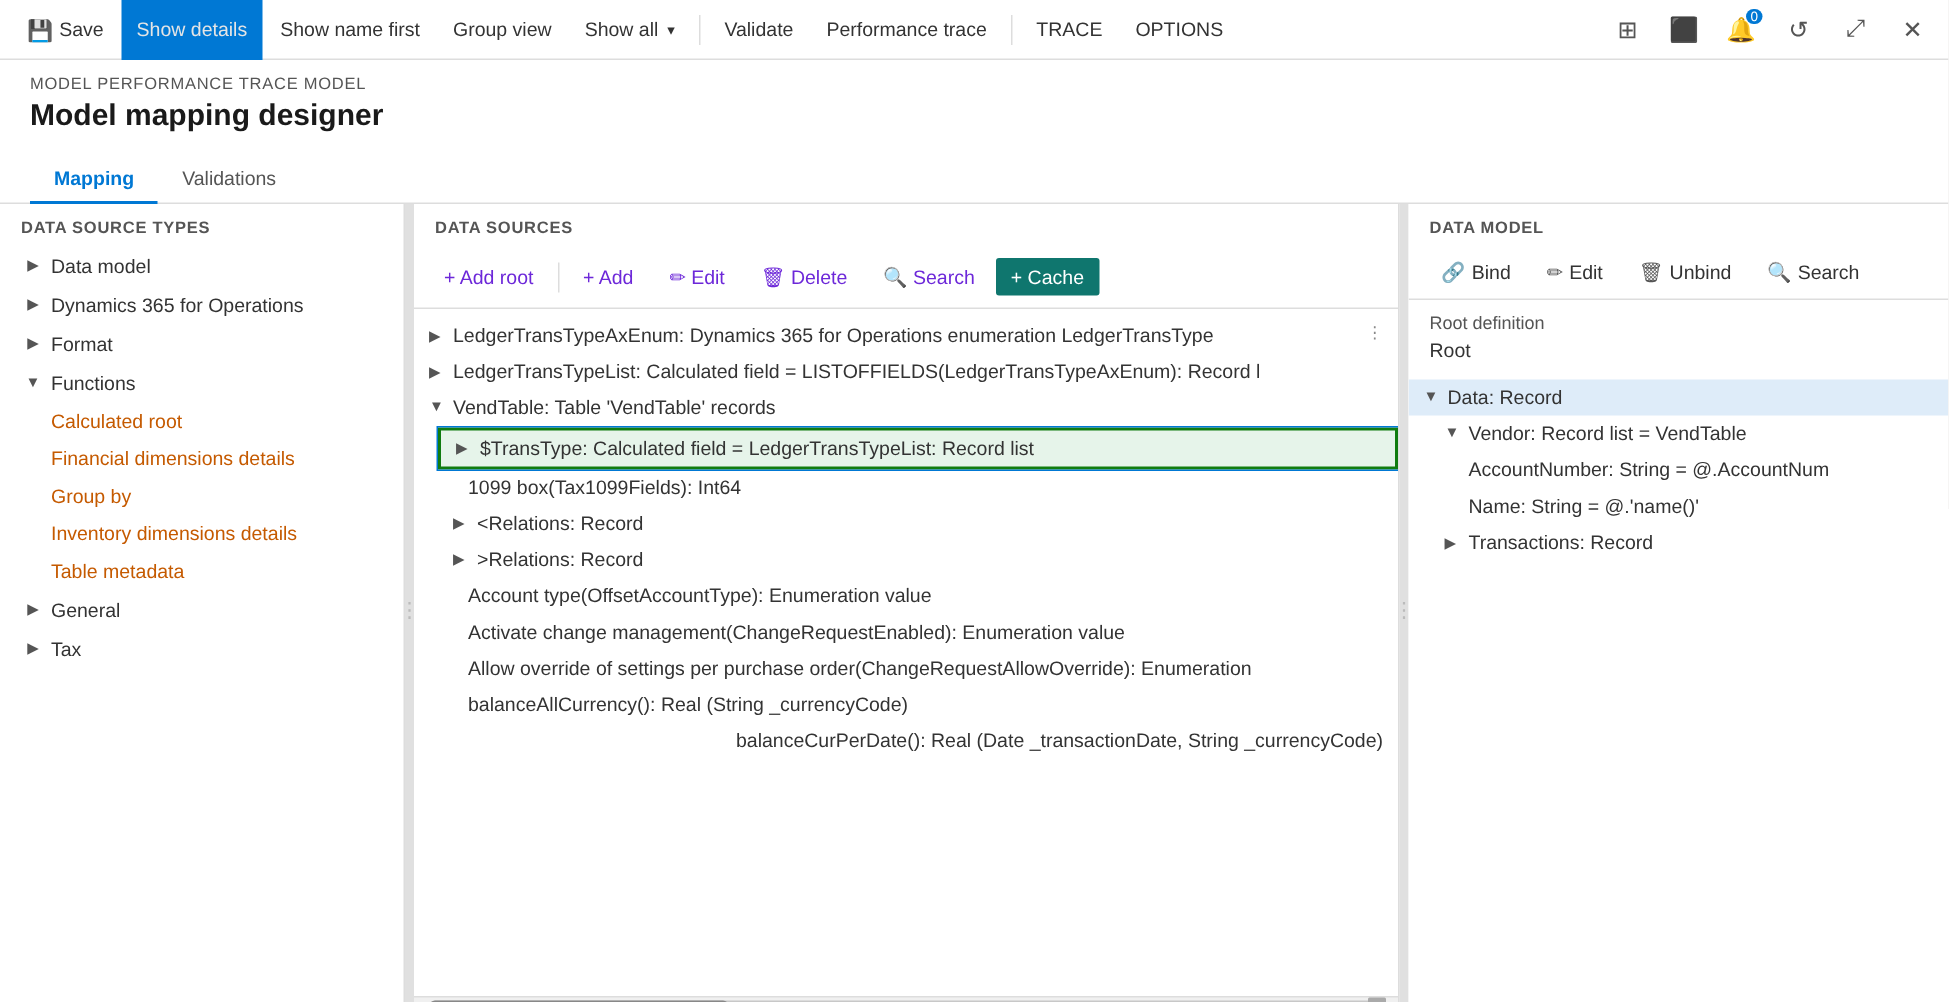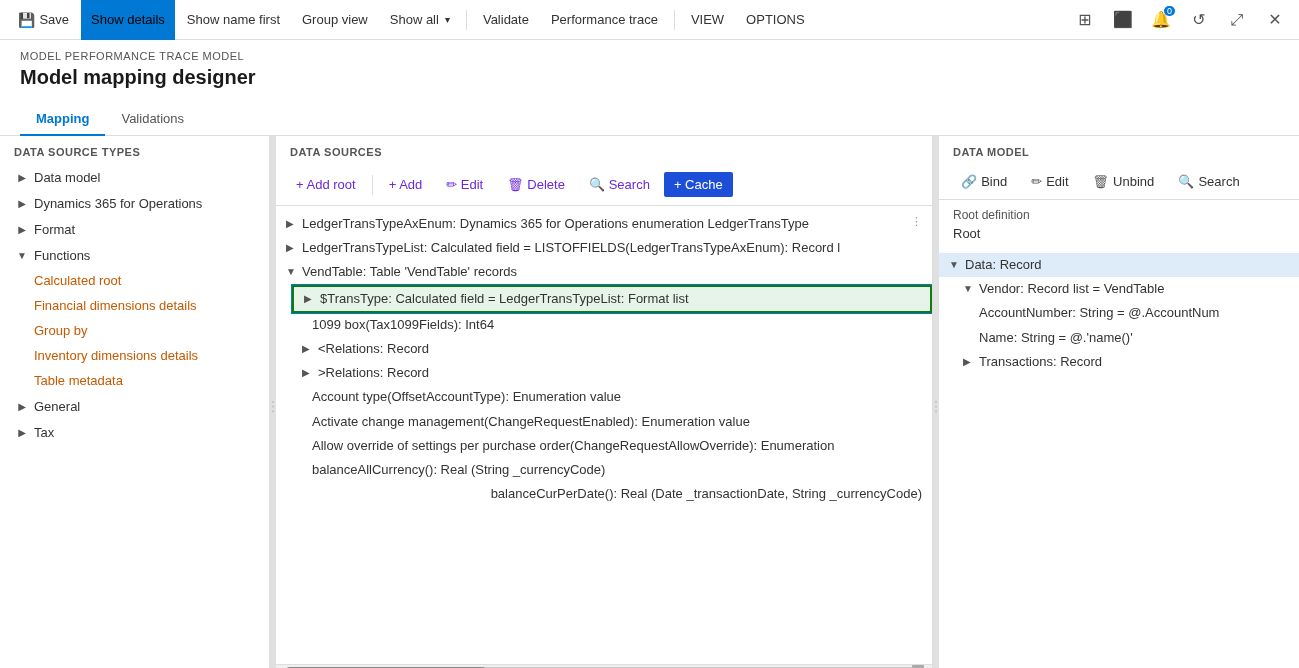--- a/index.html
+++ b/index.html
@@ -9,21 +9,21 @@
     .toolbar {
       display: flex; align-items: center; height: 40px;
       background: #fff; border-bottom: 1px solid #ddd;
       padding: 0 8px; gap: 2px;
     }
     .toolbar-btn {
       display: flex; align-items: center; gap: 4px;
       padding: 6px 10px; cursor: pointer; border: none; background: transparent;
       font-size: 13px; color: #333; height: 40px;
     }
-    .toolbar-btn.active { background: #0078d4; color: #000000; }
+    .toolbar-btn.active { background: #0078d4; color: #e5e5e5; }
     .toolbar-btn .icon { font-size: 14px; }
     .toolbar-sep { width: 1px; background: #ddd; height: 20px; margin: 0 4px; }
     .toolbar-right { margin-left: auto; display: flex; align-items: center; gap: 6px; }
     .toolbar-icon-btn { width: 32px; height: 32px; display: flex; align-items: center; justify-content: center; cursor: pointer; border: none; background: transparent; font-size: 16px; color: #555; }
 
     
     .page-header {
       background: #fff; padding: 10px 20px 0 20px; border-bottom: 1px solid #ddd;
     }
     .breadcrumb { font-size: 11px; color: #555; text-transform: uppercase; letter-spacing: 0.5px; margin-bottom: 4px; }
@@ -70,21 +70,21 @@
     }
     .panel-toolbar {
       display: flex; align-items: center; gap: 4px;
       padding: 8px 10px; border-bottom: 1px solid #ddd; flex-shrink: 0;
     }
     .panel-btn {
       display: flex; align-items: center; gap: 4px; padding: 5px 10px;
       border: none; background: transparent; cursor: pointer; font-size: 13px; color: #6d28d9;
       border-radius: 2px;
     }
-    .panel-btn.primary { background: #1d4ed8; color: #fff; }
+    .panel-btn.primary { background: #0f766e; color: #fff; }
     .panel-btn-sep { width: 1px; background: #ddd; height: 20px; margin: 0 2px; }
 
     .data-tree { overflow-y: auto; flex: 1; padding: 6px 0; }
     .data-item {
       display: flex; align-items: flex-start; padding: 3px 10px 3px 10px;
       cursor: pointer; font-size: 13px; color: #333; min-height: 24px;
     }
     .data-item.selected { background: #cce4f7; outline: 1px solid #0078d4; }
     .data-item .expander { width: 14px; flex-shrink: 0; margin-right: 2px; font-size: 10px; color: #555; display: flex; align-items: center; margin-top: 3px; }
     .data-item-text { flex: 1; line-height: 1.4; }
@@ -153,21 +153,21 @@
   </button>
   <div class="toolbar-sep"></div>
   <button class="toolbar-btn">
     <span>Validate</span>
   </button>
   <button class="toolbar-btn">
     <span>Performance trace</span>
   </button>
   <div class="toolbar-sep"></div>
   <button class="toolbar-btn">
-    <span>VIEW</span>
+    <span>TRACE</span>
   </button>
   <button class="toolbar-btn">
     <span>OPTIONS</span>
   </button>
   <div class="toolbar-right">
     <button class="toolbar-icon-btn">⊞</button>
     <button class="toolbar-icon-btn">⬛</button>
     <button class="toolbar-icon-btn">
       <span style="position:relative;display:inline-block;">
         🔔
@@ -276,21 +276,21 @@
         <span class="data-item-text">LedgerTransTypeList: Calculated field = LISTOFFIELDS(LedgerTransTypeAxEnum): Record l</span>
       </div>
 
       <div class="data-item">
         <span class="expander">▼</span>
         <span class="data-item-text">VendTable: Table 'VendTable' records</span>
       </div>
 
       <div class="data-item selected" style="margin-left:16px; border: 2px solid #107c10; background: #e6f4ea;">
         <span class="expander">▶</span>
-        <span class="data-item-text">$TransType: Calculated field = LedgerTransTypeList: Format list</span>
+        <span class="data-item-text">$TransType: Calculated field = LedgerTransTypeList: Record list</span>
       </div>
 
       <div class="data-item" style="padding-left: 36px;">
         <span class="data-item-text">1099 box(Tax1099Fields): Int64</span>
       </div>
 
       <div class="data-item" style="padding-left: 26px;">
         <span class="expander">▶</span>
         <span class="data-item-text">&lt;Relations: Record</span>
       </div>

